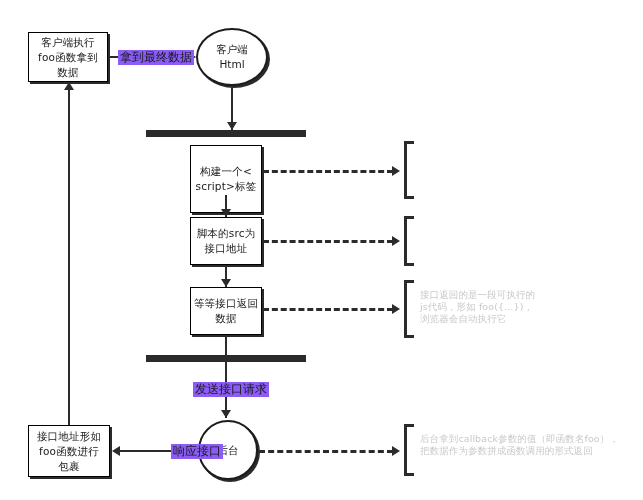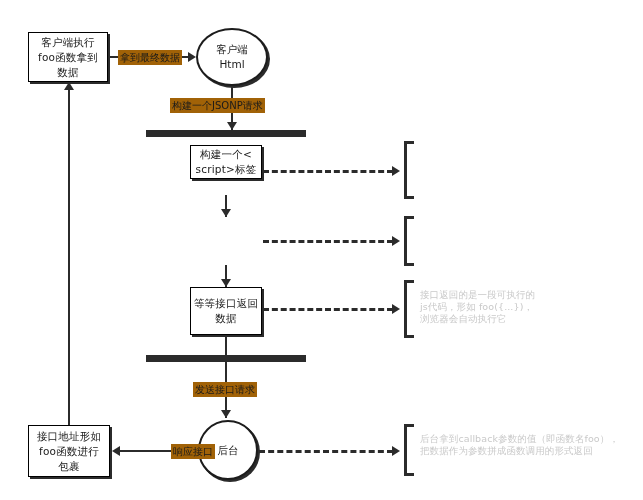--- a/index.html
+++ b/index.html
@@ -103,23 +103,23 @@
   }
   .arrow.right {
     border-top: 5px solid transparent;
     border-bottom: 5px solid transparent;
     border-left: 8px solid #2b2b2b;
   }
 
   
   .edge-label {
     position: absolute;
-    background: #a16207;
+    background: #8b5cf6;
     color: #1a1a1a;
-    font-size: 10px;
+    font-size: 12px;
     line-height: 13px;
     padding: 1px 2px;
     white-space: nowrap;
     text-align: center;
   }
 
   
   .annot {
     position: absolute;
   }
@@ -155,30 +155,31 @@
 
   <div class="ellipse" style="left:196px; top:28px; width:72px; height:58px;">客户端
 Html</div>
 
   <div class="hline" style="left:108px; top:56px; width:82px;"></div>
   <div class="arrow right" style="left:188px; top:52px;"></div>
   <div class="edge-label" style="left:118px; top:50px;">拿到最终数据</div>
 
   <div class="vline" style="left:231px; top:86px; height:44px;"></div>
   <div class="arrow down" style="left:227px; top:122px;"></div>
-  <div class="edge-label" style="left:170px; top:98px;">构建一个JSONP请求</div>
 
   <div class="syncbar" style="left:146px; top:130px; width:160px;"></div>
 
-  <div class="node" style="left:190px; top:145px; width:72px; height:34px;">构建一个&lt;
+  <div class="node" style="left:190px; top:145px; width:72px; height:68px;">构建一个&lt;
 script&gt;标签</div>
 
   <div class="vline" style="left:225px; top:195px; height:22px;"></div>
   <div class="arrow down" style="left:221px; top:209px;"></div>
 
+  <div class="node" style="left:190px; top:217px; width:72px; height:48px;">脚本的src为
+接口地址</div>
 
   <div class="vline" style="left:225px; top:265px; height:22px;"></div>
   <div class="arrow down" style="left:221px; top:279px;"></div>
 
   <div class="node" style="left:190px; top:287px; width:72px; height:48px;">等等接口返回
 数据</div>
 
   <div class="vline" style="left:225px; top:335px; height:20px;"></div>
 
   <div class="syncbar" style="left:146px; top:355px; width:160px;"></div>

